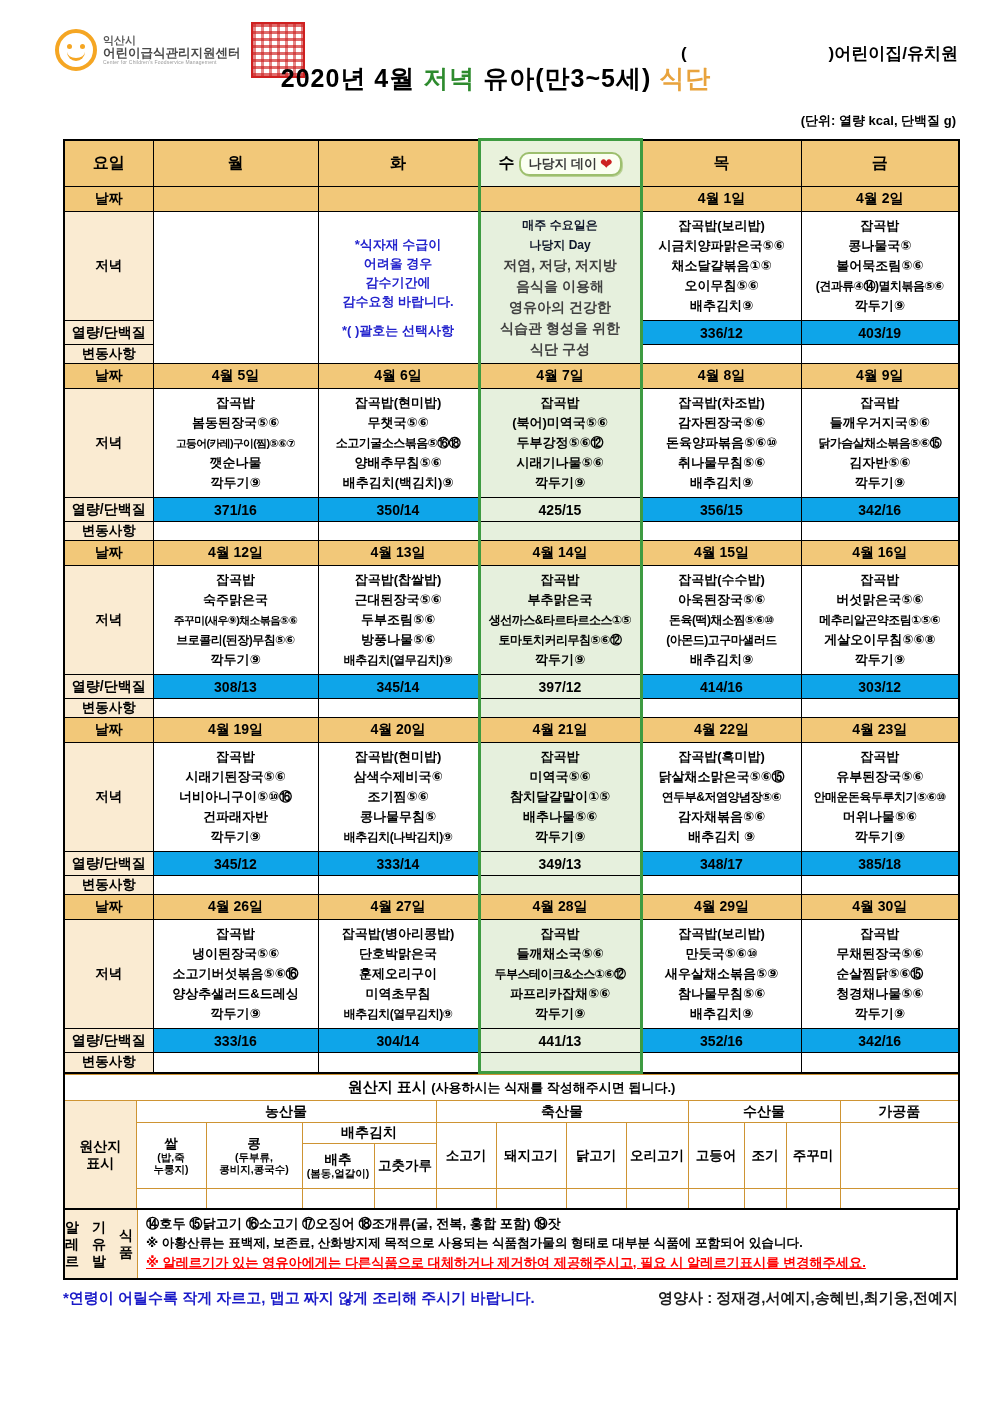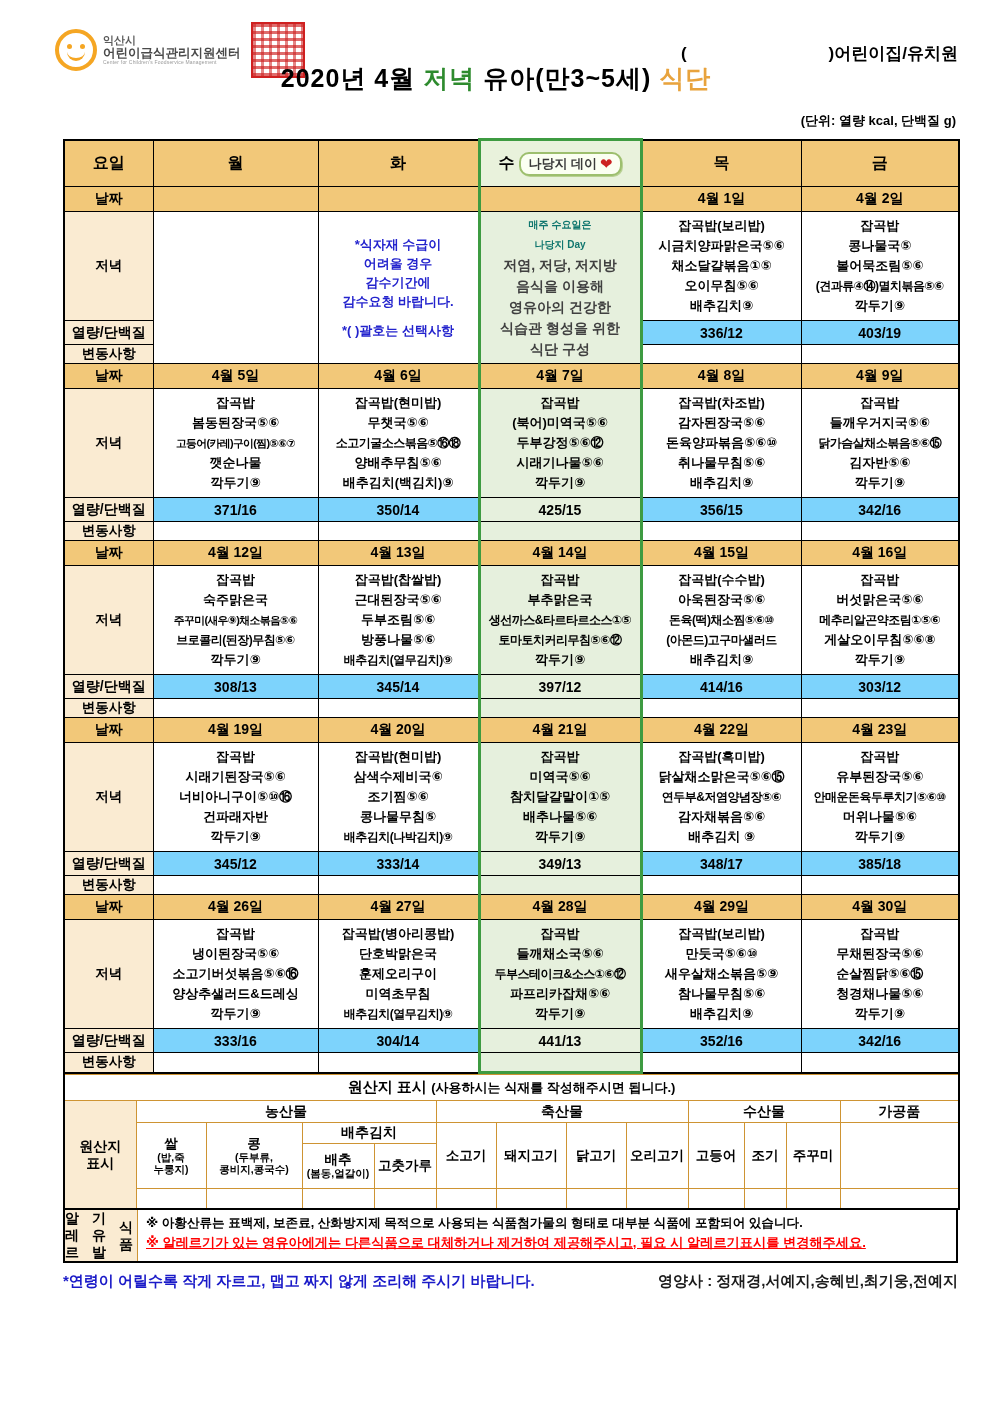--- a/index.html
+++ b/index.html
@@ -40,24 +40,24 @@
   table.menu td{border:1px solid #000;text-align:center;padding:0;overflow:hidden;}
   .head-row td{background:#F2C879;font-weight:bold;font-size:16px;height:45px;border-bottom:2px solid #000;}
   .lbl{background:#FAEBD2 !important;font-weight:bold;font-size:13.5px;}
   .lbl-tan{background:#F2C879 !important;font-weight:bold;font-size:14px;}
   .date-row td{background:#F2C879;font-weight:bold;font-size:14px;height:24px;border-top:2px solid #000;}
   .meal-row td{background:#fff;}
   .meal-cell{height:108px;vertical-align:middle;}
   .menu-line{font-size:13px;font-weight:600;line-height:20px;white-space:nowrap;}
   .menu-line.tight{font-size:12px;letter-spacing:-0.5px;}
   .menu-line.tight2{font-size:10.8px;letter-spacing:-0.6px;}
-  .kcal-row td{height:23px;font-size:14px;font-weight:600;background:#7dd3fc;}
+  .kcal-row td{height:23px;font-size:14px;font-weight:600;background:#0ea5e9;}
   .change-row td{height:18px;background:#fff;}
   .note-blue-line{color:#2323CD;font-weight:bold;font-size:13px;line-height:19px;white-space:nowrap;min-height:10px;}
-  .note-red-line{color:#0f766e;font-weight:bold;font-size:10px;line-height:20px;}
+  .note-red-line{color:#0f172a;font-weight:bold;font-size:12px;line-height:20px;}
   .note-green-line{color:#404040;font-weight:bold;font-size:14px;line-height:21px;white-space:nowrap;}
   .wed{border-left:3px solid #3E9B41 !important;border-right:3px solid #3E9B41 !important;}
   .wed-body{background:#E6F0DD !important;}
   .wed-bottom{border-bottom:3px solid #3E9B41 !important;}
   .head-wed{background:#E9F2DC !important;border-top:3px solid #3E9B41 !important;}
   .wed-inner{display:flex;align-items:center;justify-content:center;gap:5px;}
   .badge{display:inline-flex;align-items:center;gap:3px;background:#FBFFF2;border:2px solid #9DBF6E;
     border-radius:10px;padding:1px 7px;font-size:13px;font-weight:bold;color:#3b3b3b;
     box-shadow:1px 1px 0 #b9d194;}
   .heart{color:#CC2222;font-size:15px;line-height:1;}
@@ -532,20 +532,21 @@
   </tbody>
     </table>
 
   <div class="allergy">
     <div class="a-label">
       <div>알레르</div>
         <div>기유발</div>
         <div>식품</div>
     </div>
     <div class="a-body">
+      <div class="a-line12">⑭호두 ⑮닭고기 ⑯소고기 ⑰오징어 ⑱조개류(굴, 전복, 홍합 포함) ⑲잣</div>
       <div class="a-line3">※ 아황산류는 표백제, 보존료, 산화방지제 목적으로 사용되는 식품첨가물의 형태로 대부분 식품에 포함되어 있습니다.</div>
       <div class="a-line4">※ 알레르기가 있는 영유아에게는 다른식품으로 대체하거나 제거하여 제공해주시고, 필요 시 알레르기표시를 변경해주세요.</div>
     </div>
   </div>
 
   <div class="footer">
     <div class="f-note">*연령이 어릴수록 작게 자르고, 맵고 짜지 않게 조리해 주시기 바랍니다.</div>
     <div class="f-nutri">영양사 : 정재경,서예지,송혜빈,최기웅,전예지</div>
   </div>
 

